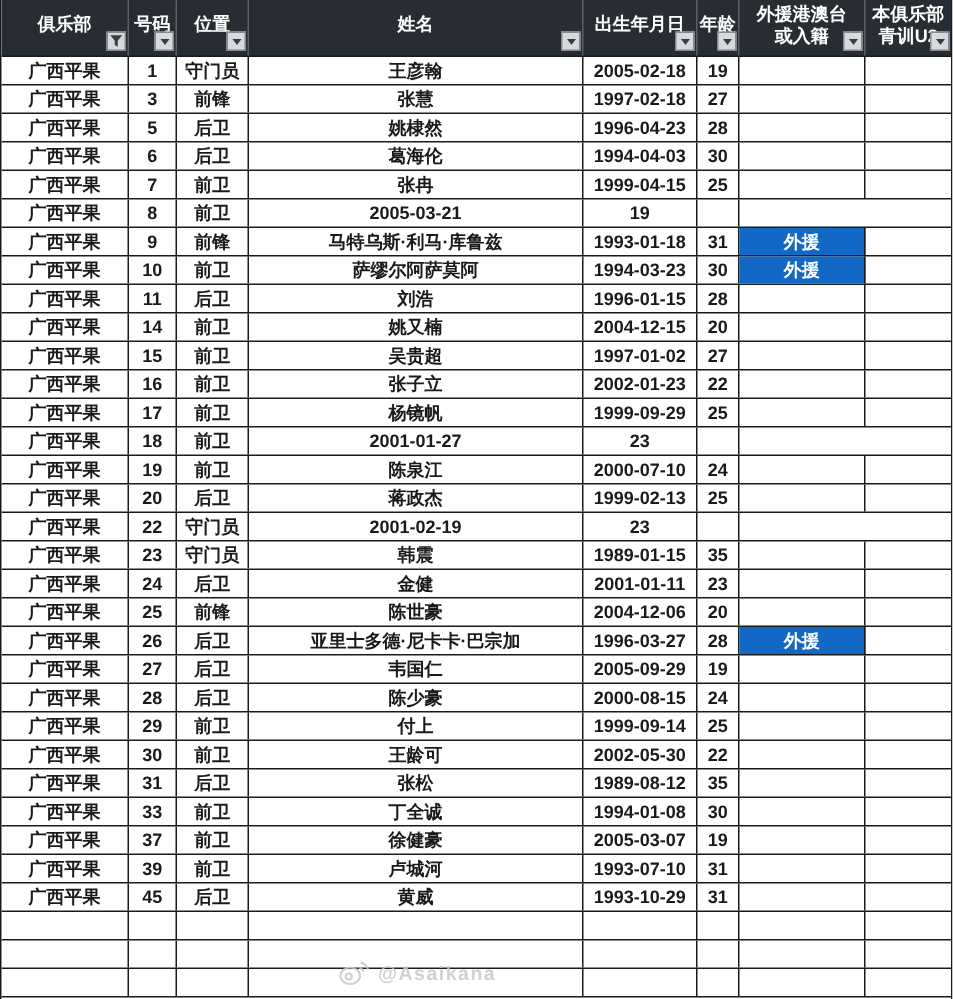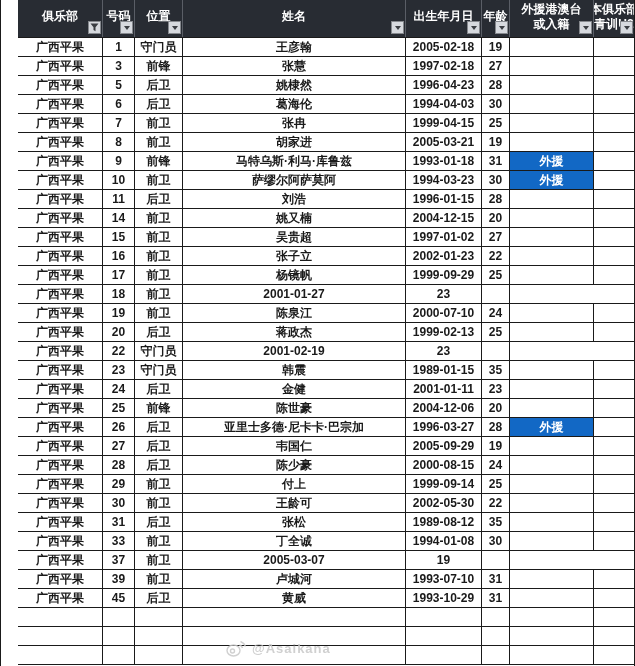--- a/index.html
+++ b/index.html
@@ -14,21 +14,20 @@
     --btn-bg:#d6d9de;
     --btn-border:#85888d;
   }
   *{margin:0;padding:0;box-sizing:border-box;}
   html,body{width:635px;height:666px;overflow:hidden;background:#fff;}
   body{font-family:"Liberation Sans","DejaVu Sans",sans-serif;}
   .sheet{
     position:relative;width:635px;height:666px;background:#fff;
     border-left:1px solid var(--grid);border-right:1px solid var(--grid);
     overflow:hidden;
-    padding-left:17px;
   }
   .row,.hdr{
     display:grid;
     grid-template-columns:85px 32px 48px 223px 76px 28px 84px minmax(0,1fr);
   }
   
   .hdr{
     height:38px;background:var(--header-bg);
     border-bottom:1px solid var(--grid);
   }
@@ -174,21 +173,20 @@
         <div class="cell">张冉</div>
         <div class="cell">1999-04-15</div>
         <div class="cell">25</div>
         <div class="cell"></div>
         <div class="cell"></div>
       </div>
       <div class="row">
         <div class="cell">广西平果</div>
         <div class="cell">8</div>
         <div class="cell">前卫</div>
-        <div class="cell">胡家进</div>
         <div class="cell">2005-03-21</div>
         <div class="cell">19</div>
         <div class="cell"></div>
         <div class="cell"></div>
       </div>
       <div class="row">
         <div class="cell">广西平果</div>
         <div class="cell">9</div>
         <div class="cell">前锋</div>
         <div class="cell">马特乌斯·利马·库鲁兹</div>
@@ -392,20 +390,21 @@
         <div class="cell">丁全诚</div>
         <div class="cell">1994-01-08</div>
         <div class="cell">30</div>
         <div class="cell"></div>
         <div class="cell"></div>
       </div>
       <div class="row">
         <div class="cell">广西平果</div>
         <div class="cell">37</div>
         <div class="cell">前卫</div>
+        <div class="cell">徐健豪</div>
         <div class="cell">2005-03-07</div>
         <div class="cell">19</div>
         <div class="cell"></div>
         <div class="cell"></div>
       </div>
       <div class="row">
         <div class="cell">广西平果</div>
         <div class="cell">39</div>
         <div class="cell">前卫</div>
         <div class="cell">卢城河</div>

